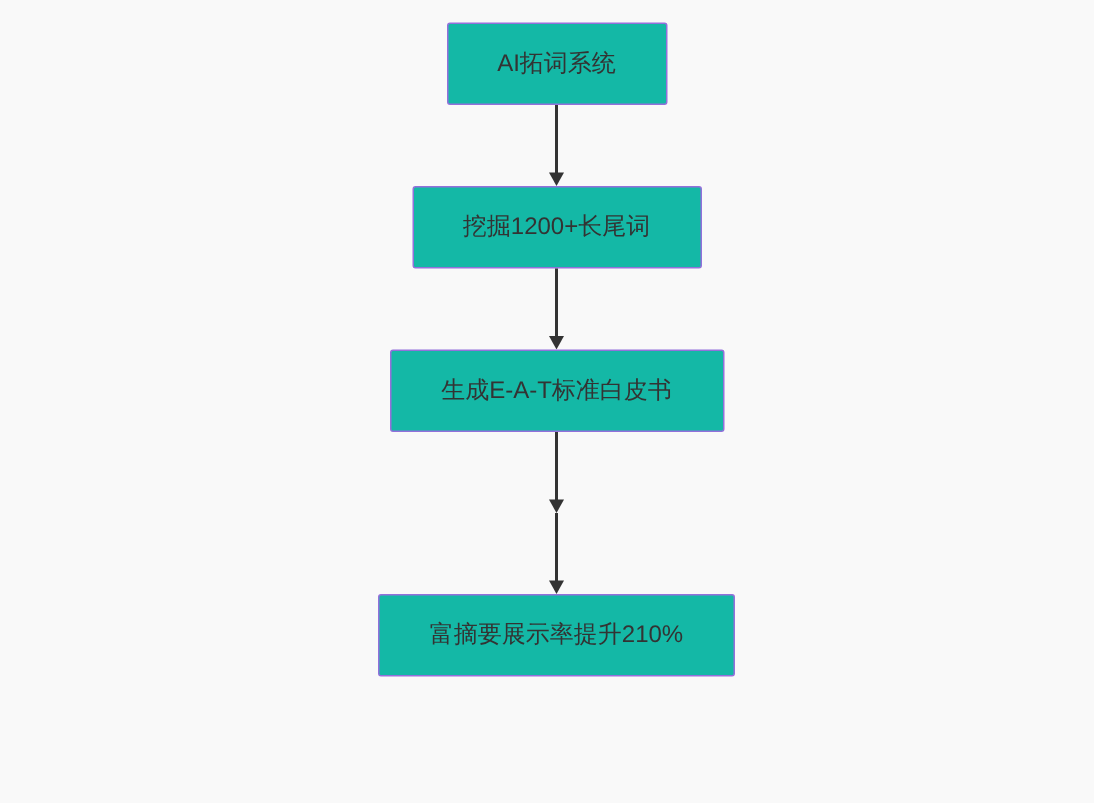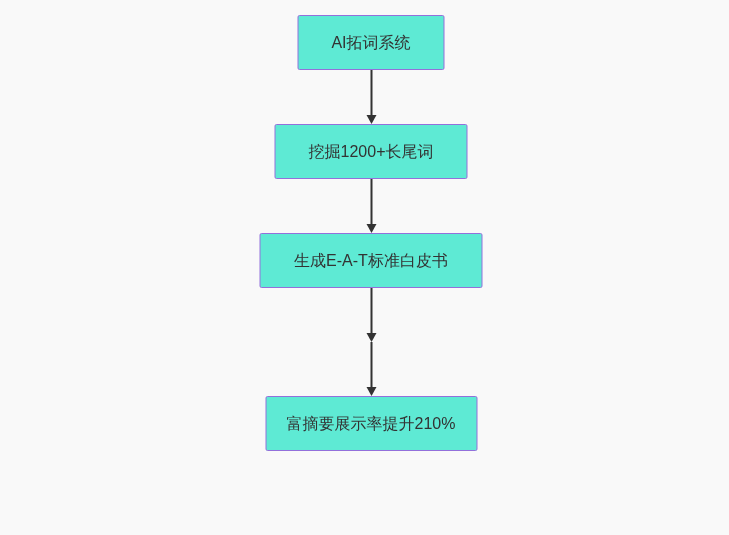--- a/index.html
+++ b/index.html
@@ -19,36 +19,36 @@
     top: 15px;
     left: 371px;
     transform: translateX(-50%);
     display: flex;
     flex-direction: column;
     align-items: center;
   }
   .node {
     box-sizing: border-box;
     height: 55px;
-    background: #5eead4;
+    background: #14b8a6;
     border: 1px solid #9370db;
     border-radius: 2px;
     display: flex;
     align-items: center;
     justify-content: center;
     color: #333333;
     font-size: 16px;
     line-height: 1;
     white-space: nowrap;
   }
   .node.n0 { width: 147px; }
   .node.n1 { width: 193px; align-items: center; }
   .node.n2 { width: 223px; }
   .node.n3 { width: 215px; }
-  .node.n4 { width: 212px; }
+  .node.n4 { width: 238px; }
   .connector {
     height: 54px;
     display: flex;
     flex-direction: column;
     align-items: center;
   }
   .edge-line {
     flex: 1;
     width: 2px;
     background: #333333;

